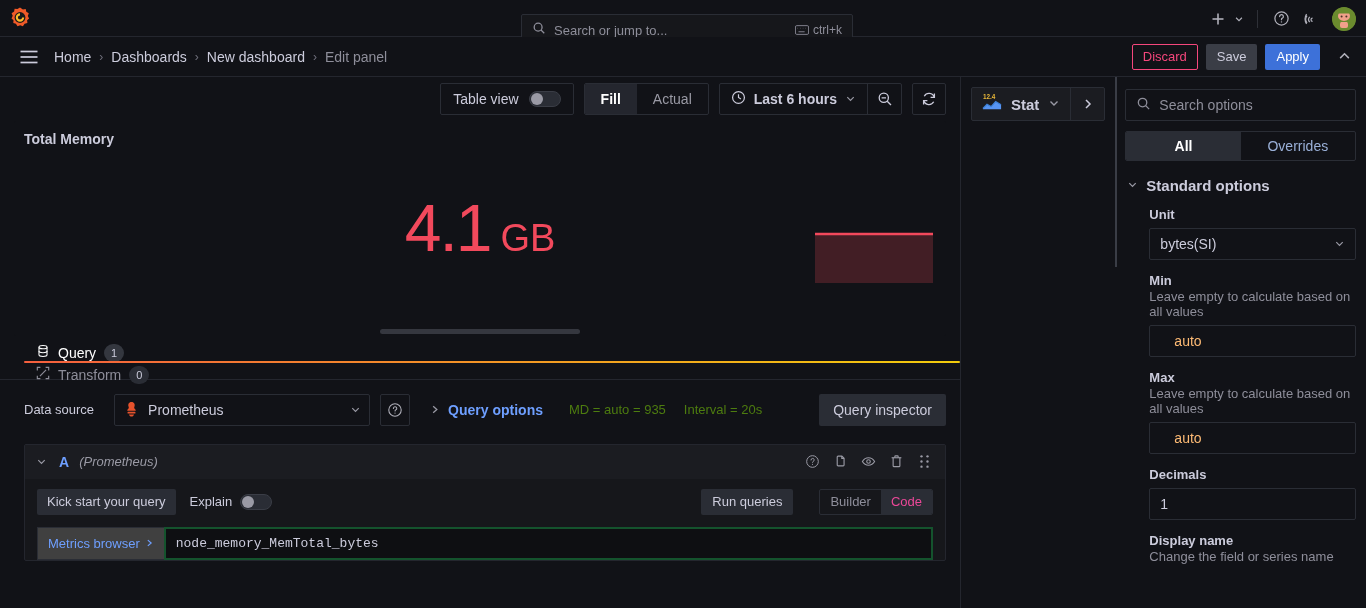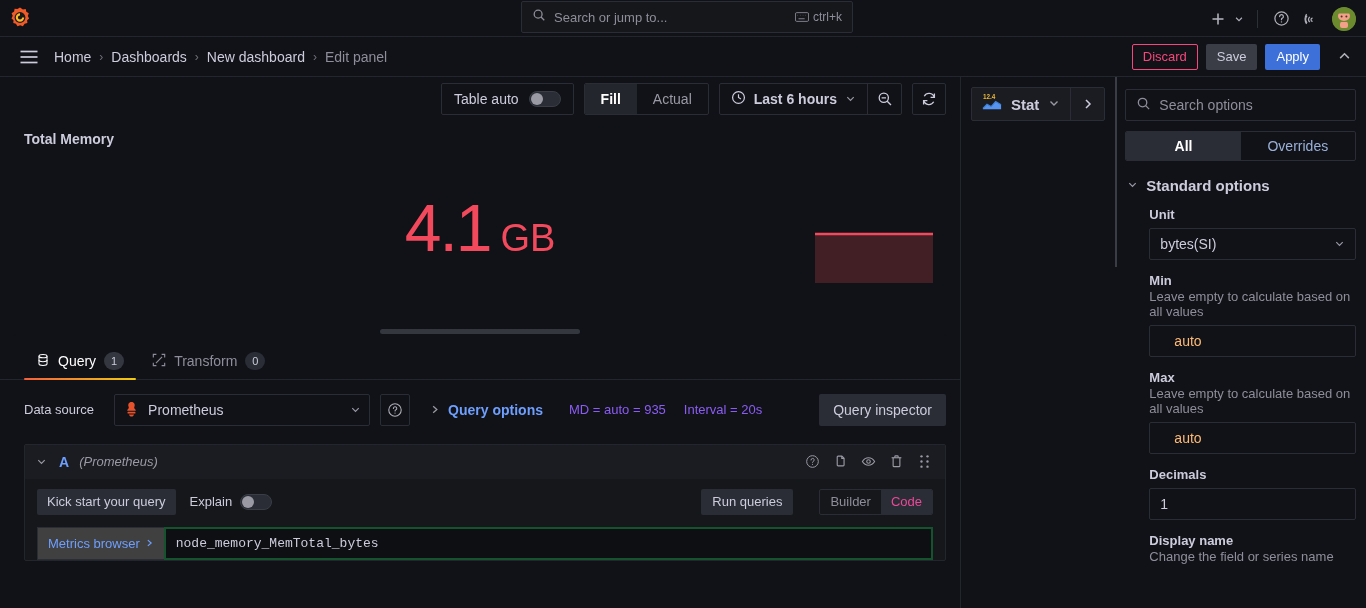--- a/index.html
+++ b/index.html
@@ -16,21 +16,21 @@
   .topnav {
     height: 37px; min-height: 37px;
     background: #111217;
     border-bottom: 1px solid #24262e;
     display: flex; align-items: center;
     position: relative;
   }
   .logo { width: 40px; display: flex; align-items: center; justify-content: center; }
   .logo svg { display: block; }
   .search-box {
-    position: absolute; left: 521px; top: 1px;
+    position: absolute; left: 521px; top: 14px;
     width: 332px; height: 32px;
     background: #16171b;
     border: 1px solid #2a2d35;
     border-radius: 2px;
     display: flex; align-items: center;
     padding: 0 10px;
     gap: 8px;
   }
   .search-box .ph { color: #8e8e9a; font-size: 13px; flex: 1; }
   .kbd-hint { display: flex; align-items: center; gap: 4px; color: #8e8e9a; font-size: 12px; }
@@ -149,21 +149,21 @@
   .panel-resizer {
     position: absolute; bottom: 2px; left: 50%; transform: translateX(-50%);
     width: 200px; height: 5px; border-radius: 3px; background: #35373f; cursor: ns-resize;
   }
 
   
   .qtabs {
     height: 36px; min-height: 36px;
     display: flex; align-items: stretch;
     border-bottom: 1px solid #24262e;
-    padding-left: 24px; gap: 4px;
+    padding-left: 24px; gap: 4px; flex-direction: column;
   }
   .qtab {
     display: flex; align-items: center; gap: 8px;
     padding: 0 12px; font-size: 14px; color: #8e8e9a;
     position: relative; cursor: pointer;
   }
   .qtab.active { color: #fff; font-weight: 500; }
   .qtab.active::after {
     content: ""; position: absolute; left: 0; right: 0; bottom: -1px; height: 2px;
     background: linear-gradient(90deg, #f55f3e 0%, #f2cc0c 100%);
@@ -190,21 +190,21 @@
   .help-circle {
     width: 30px; height: 32px; border: 1px solid #2a2d35; border-radius: 2px;
     display: flex; align-items: center; justify-content: center; color: #b0b0ba; cursor: pointer;
   }
   .qopts {
     display: flex; align-items: center; gap: 8px; height: 32px;
     flex: 1; padding-left: 10px;
   }
   .qopts-toggle { color: #6e9fff; font-size: 14px; font-weight: 600; cursor: pointer; display: flex; align-items: center; gap: 8px; }
   .qopts-toggle .arr { color: #9a9aa5; font-weight: 400; }
-  .qopts-meta { color: #8b5cf6; font-size: 13px; display: flex; gap: 18px; margin-left: 18px; }
+  .qopts-meta { color: #4d7c0f; font-size: 13px; display: flex; gap: 18px; margin-left: 18px; }
   .qinspector {
     height: 32px; padding: 0 13px; background: #2a2d35; color: #ccccdc;
     border-radius: 2px; font-size: 14px; display: flex; align-items: center;
     cursor: pointer; margin-left: auto; border: 1px solid transparent;
   }
   .query-card {
     margin-top: 18px; background: #16171b;
     border: 1px solid #24262e; border-radius: 2px;
   }
   .qcard-head {
@@ -398,21 +398,21 @@
       </div>
     </div>
   </div>
 
   <div class="body">
 
     <div class="leftcol">
 
       <div class="panel-toolbar">
         <div class="tableview-wrap">
-          <span class="tv-label">Table auto</span>
+          <span class="tv-label">Table view</span>
           <span class="switch">
               <span class="knob"></span>
             </span>
         </div>
 
         <div class="radio-group">
           <div class="radio-item active">Fill</div>
           <div class="radio-item">Actual</div>
         </div>
 

